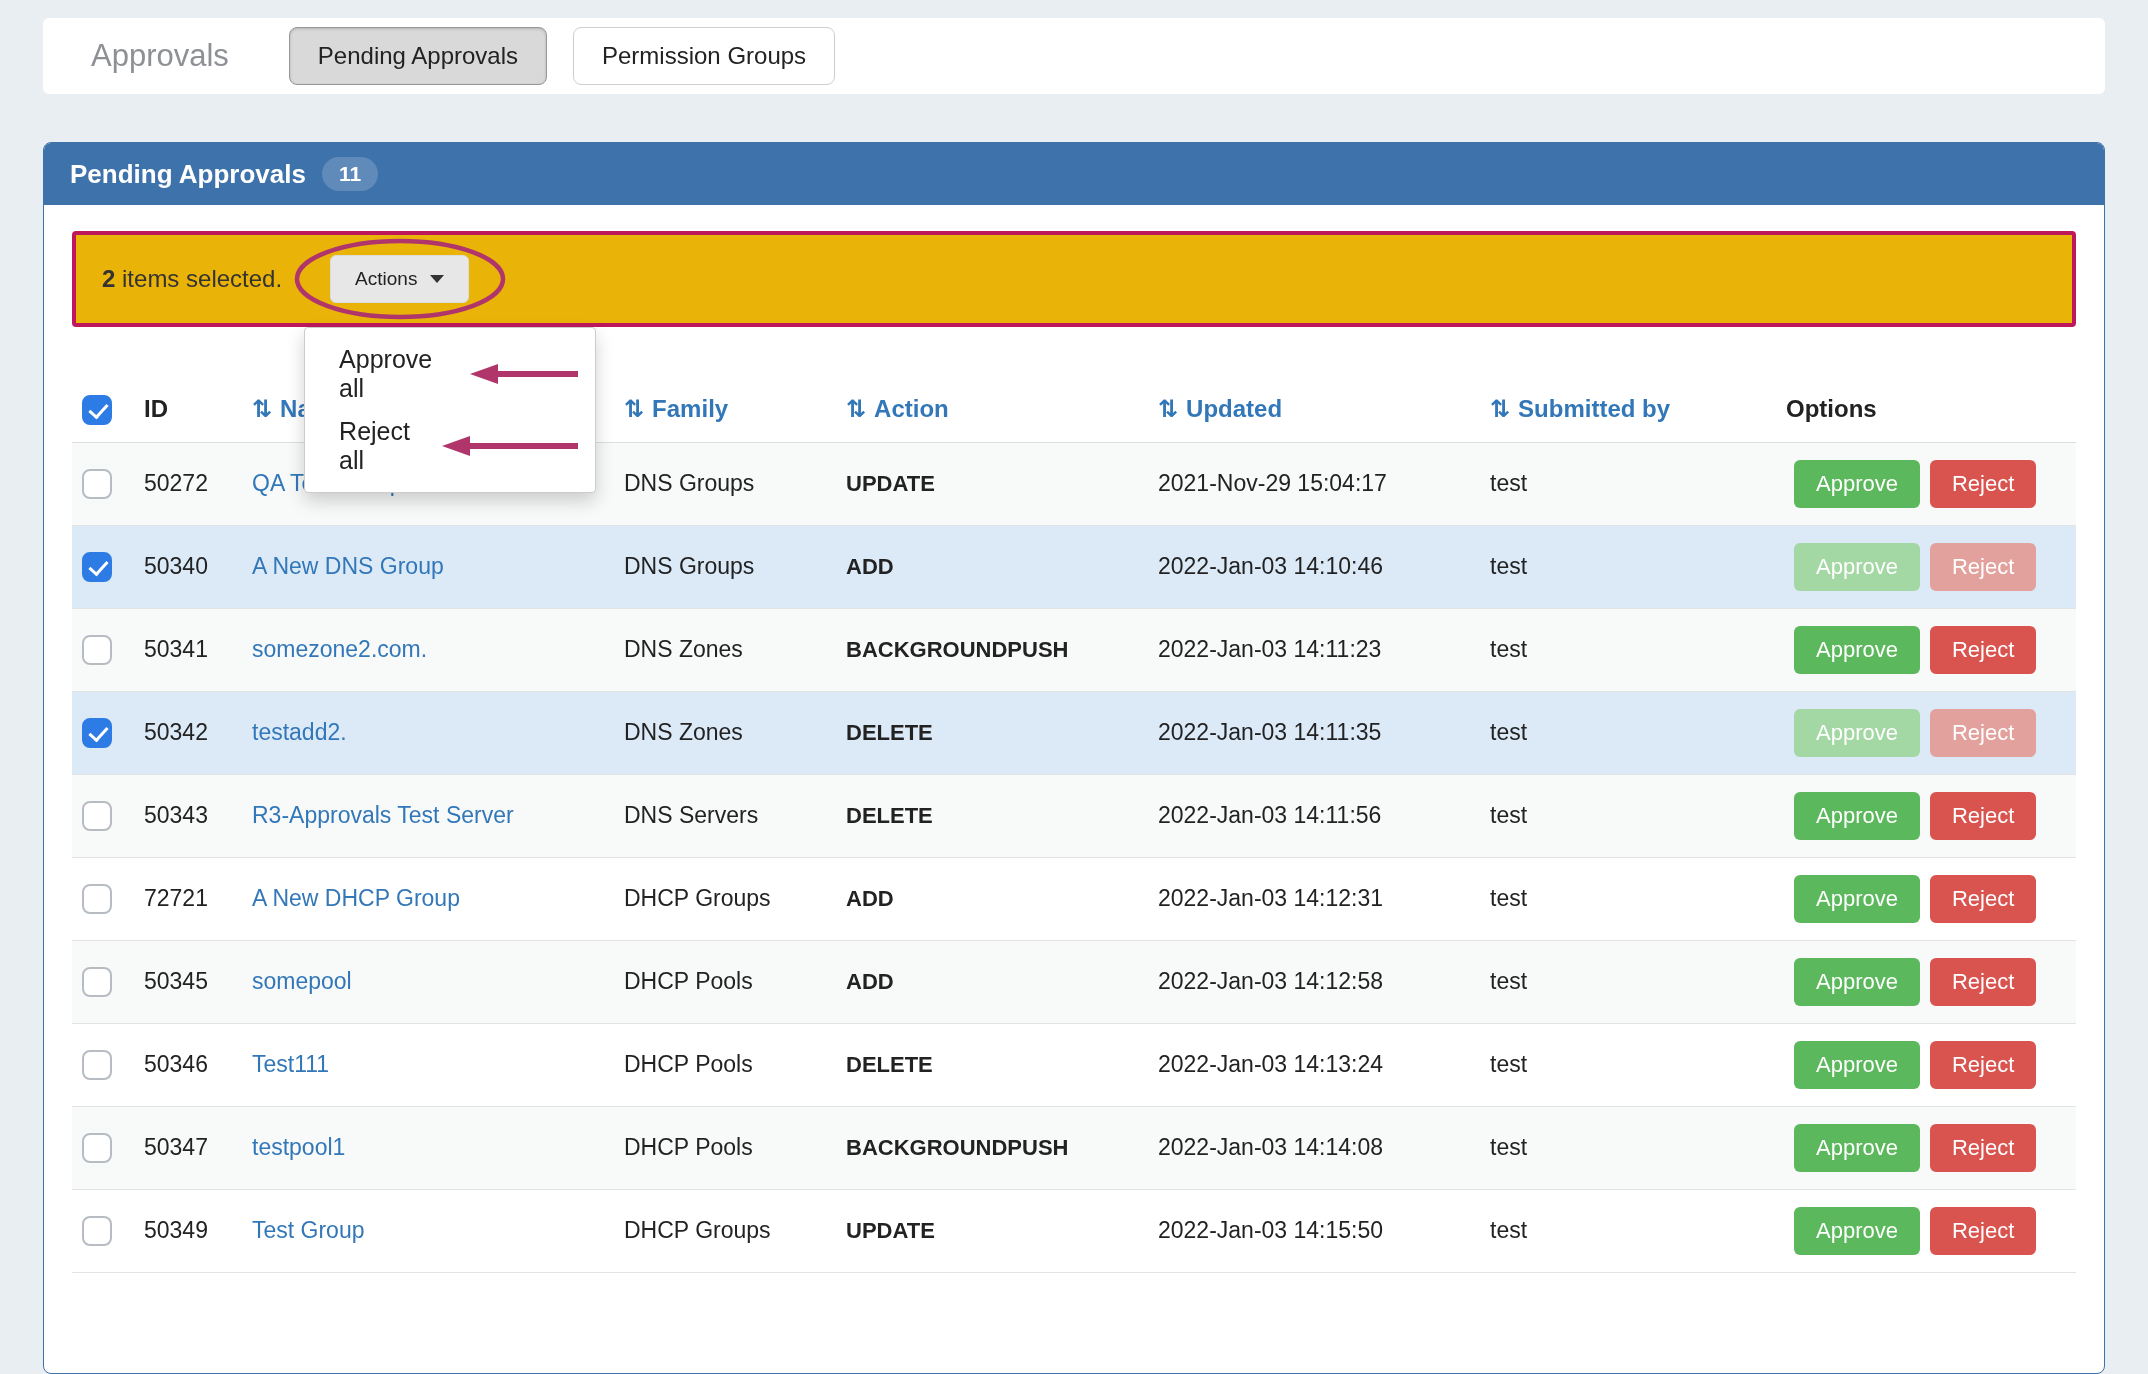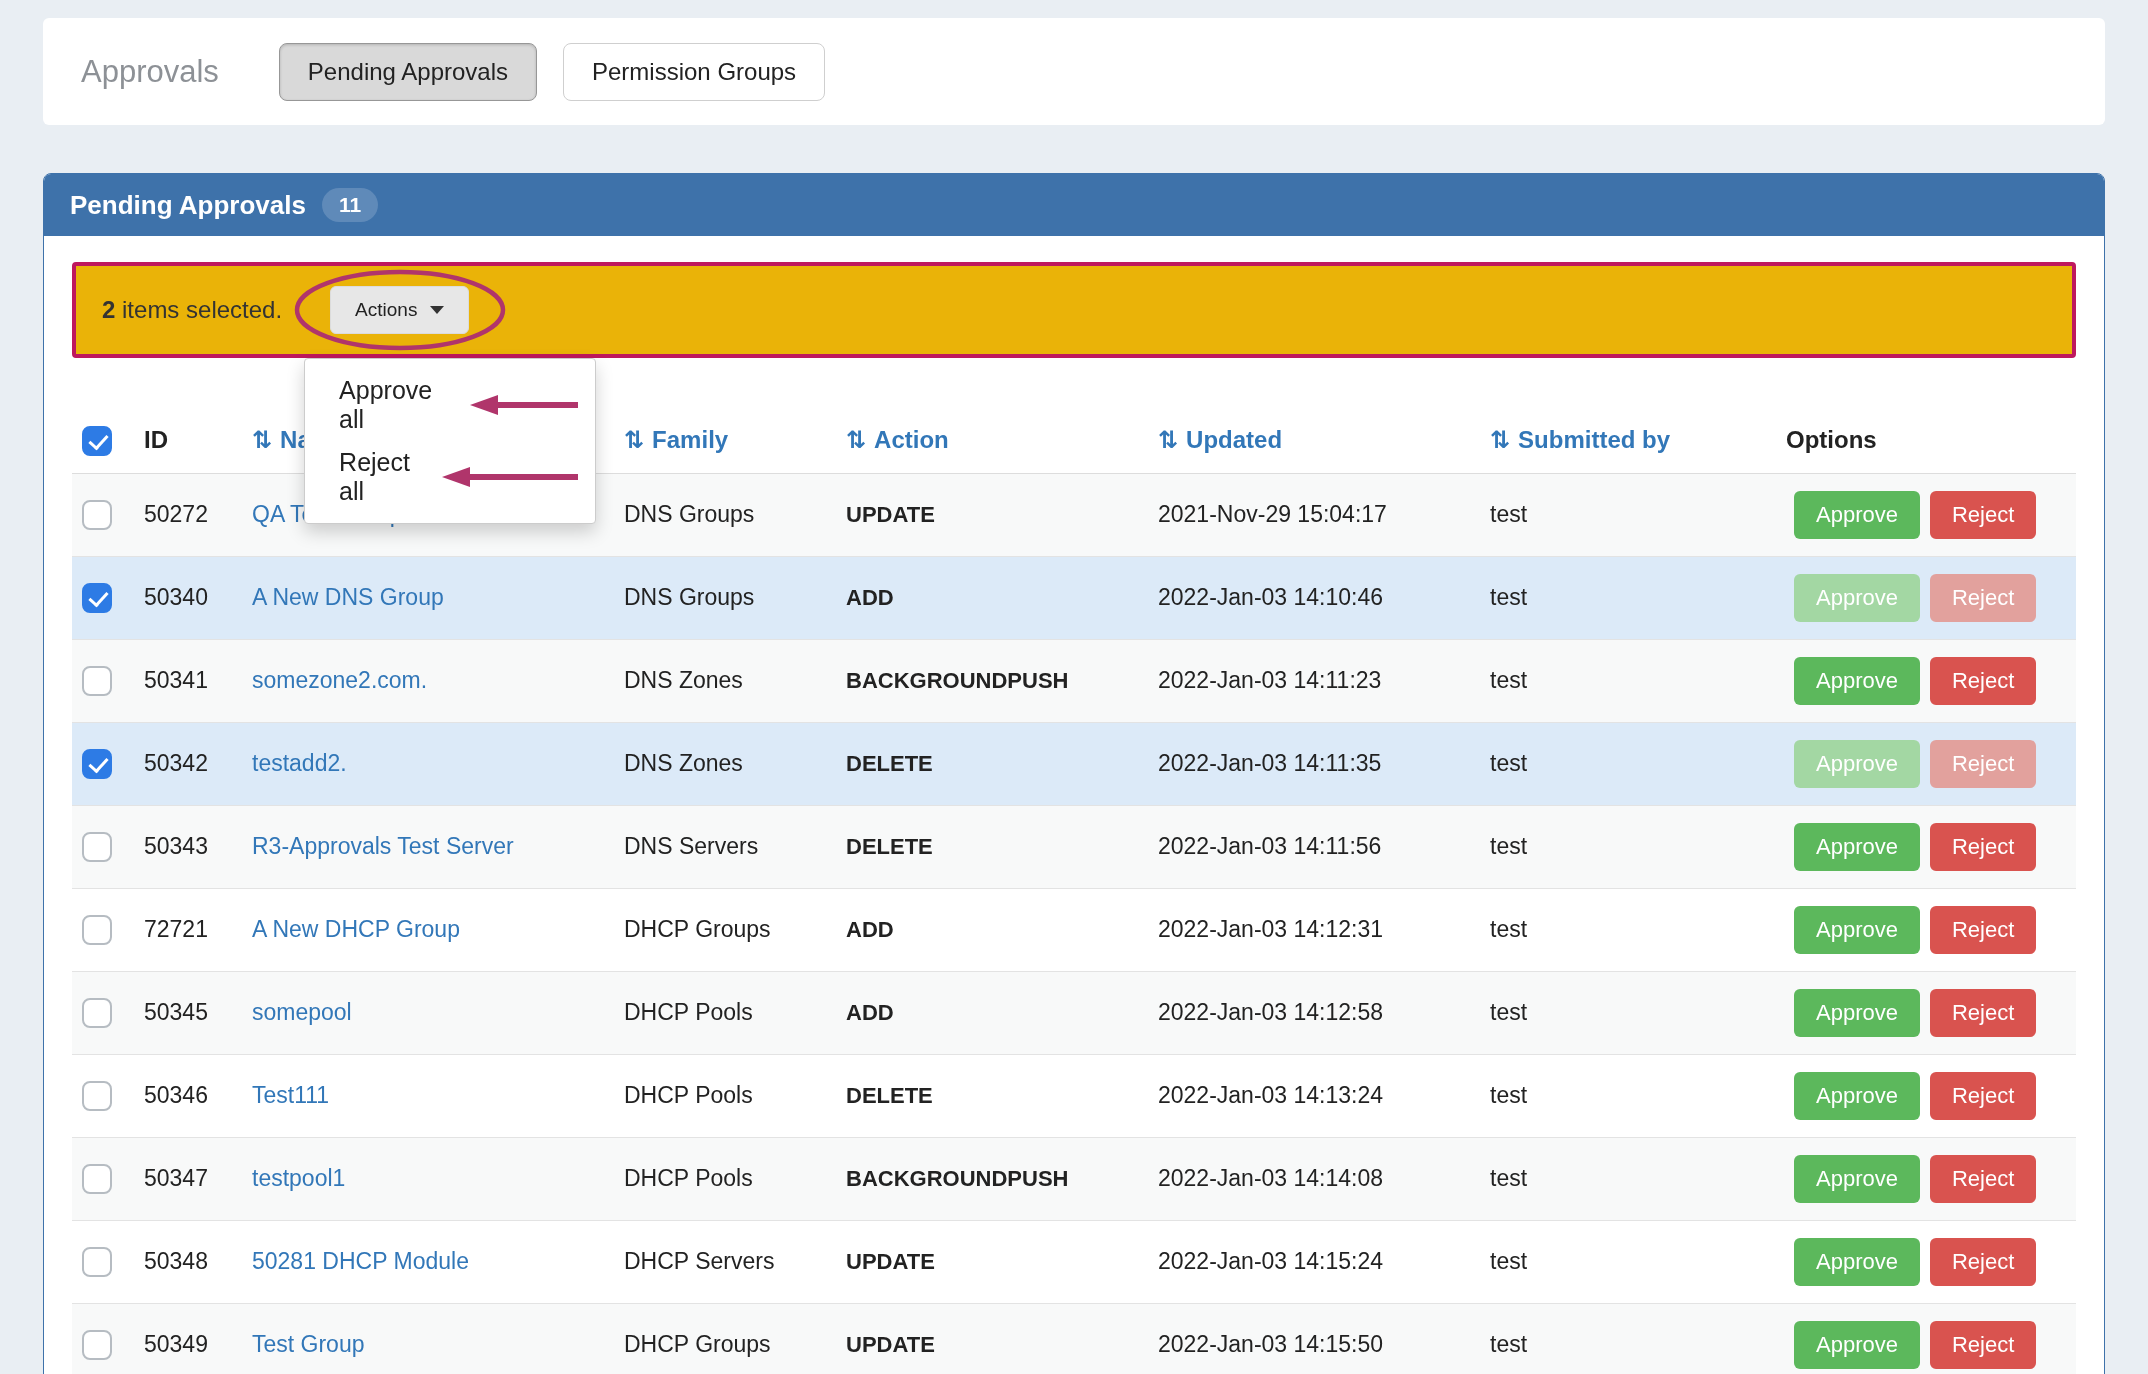--- a/index.html
+++ b/index.html
@@ -10,22 +10,22 @@
   *{box-sizing:border-box; margin:0; padding:0;}
   html{background:var(--pageBg);}
   body{
     width:2148px; height:1374px; overflow:hidden;
     background:var(--pageBg);
     font-family:"Liberation Sans","DejaVu Sans",sans-serif;
     color:#222;
   }
   
   .topbar{
-    margin:18px 43px 0; height:107px; background:#fff; border-radius:6px;
-    display:flex; align-items:center; padding:0 38px;
+    margin:18px 43px 0; height:76px; background:#fff; border-radius:6px;
+    display:flex; align-items:center; padding:0 48px;
   }
   .page-title{font-size:31px; color:#8d9196; margin-right:60px;}
   .tabs{display:flex; gap:26px;}
   .tab-btn{
     font-size:24px; padding:14px 28px; border-radius:8px; cursor:pointer;
     font-family:inherit; color:#222; background:#fff; border:1px solid #cfcfcf;
   }
   .tab-btn.active{background:#d9d9d9; border:1px solid #979797; box-shadow:inset 0 1px 3px rgba(0,0,0,.18);}
   
   .panel{
@@ -325,35 +325,20 @@
             <td>test</td>
             <td>
               <div class="opts">
                 <button class="btn approve">Approve</button>
                 <button class="btn reject">Reject</button>
               </div>
             </td>
           </tr>
           <tr>
             <td><span class="cb"></span></td>
-            <td>50348</td>
-            <td><a class="name-link">50281 DHCP Module</a></td>
-            <td>DHCP Servers</td>
-            <td class="cell-action">UPDATE</td>
-            <td>2022-Jan-03 14:15:24</td>
-            <td>test</td>
-            <td>
-              <div class="opts">
-                <button class="btn approve">Approve</button>
-                <button class="btn reject">Reject</button>
-              </div>
-            </td>
-          </tr>
-          <tr>
-            <td><span class="cb"></span></td>
             <td>50349</td>
             <td><a class="name-link">Test Group</a></td>
             <td>DHCP Groups</td>
             <td class="cell-action">UPDATE</td>
             <td>2022-Jan-03 14:15:50</td>
             <td>test</td>
             <td>
               <div class="opts">
                 <button class="btn approve">Approve</button>
                 <button class="btn reject">Reject</button>

